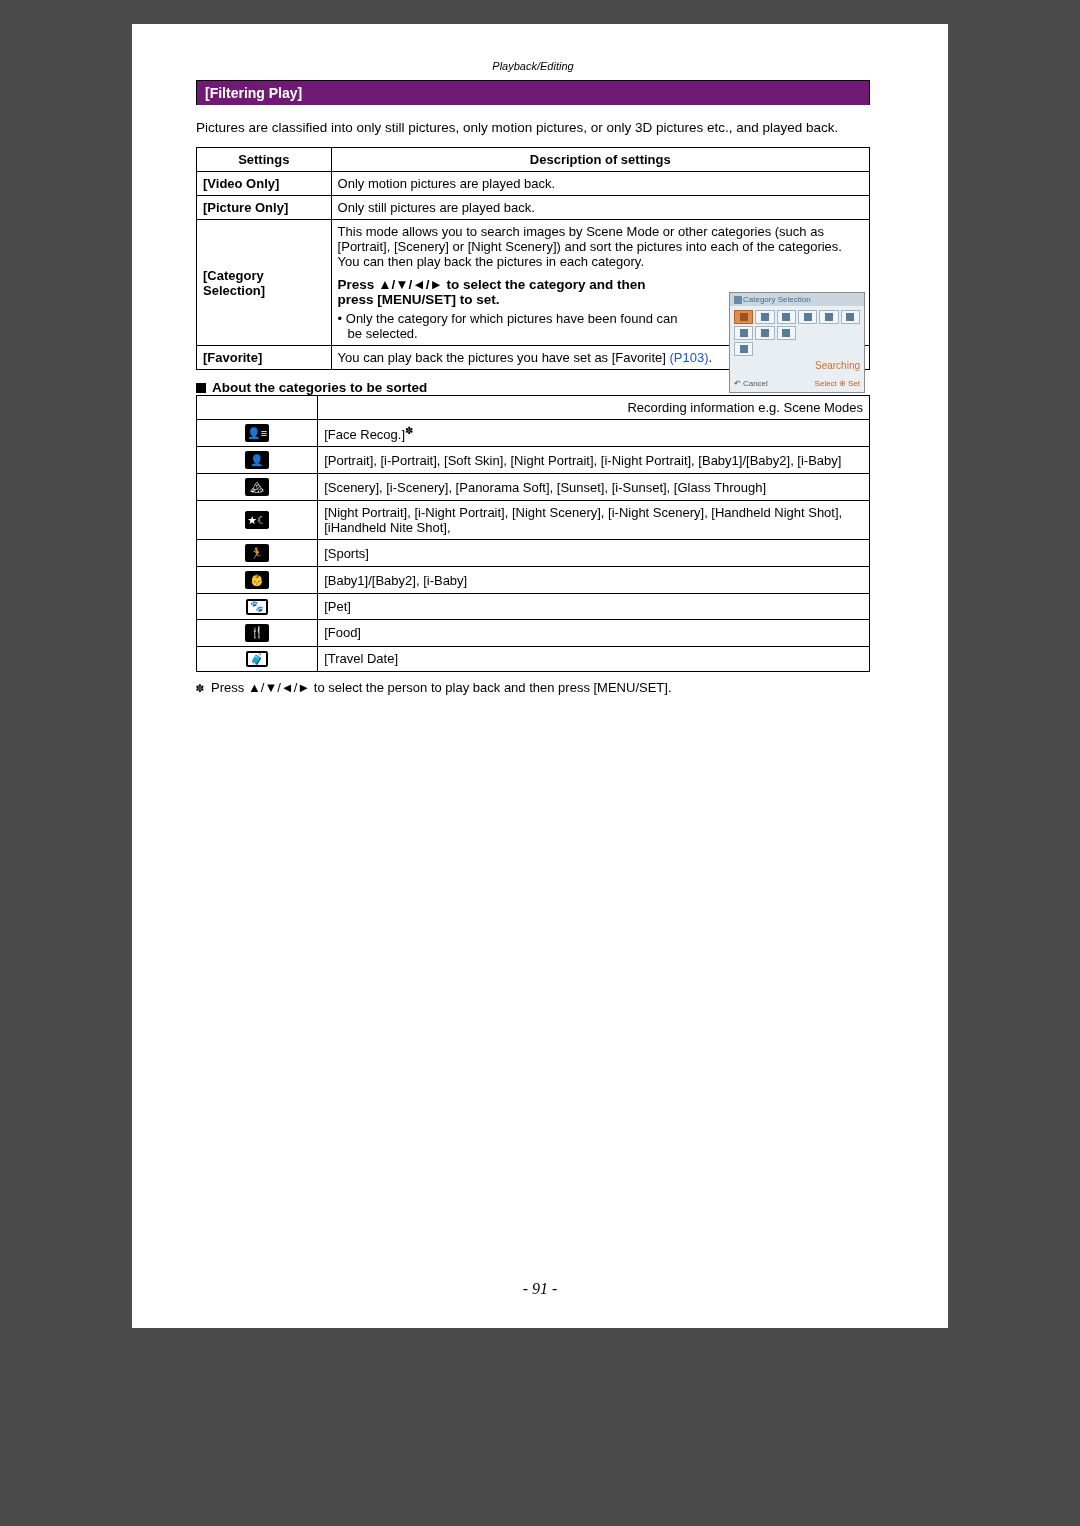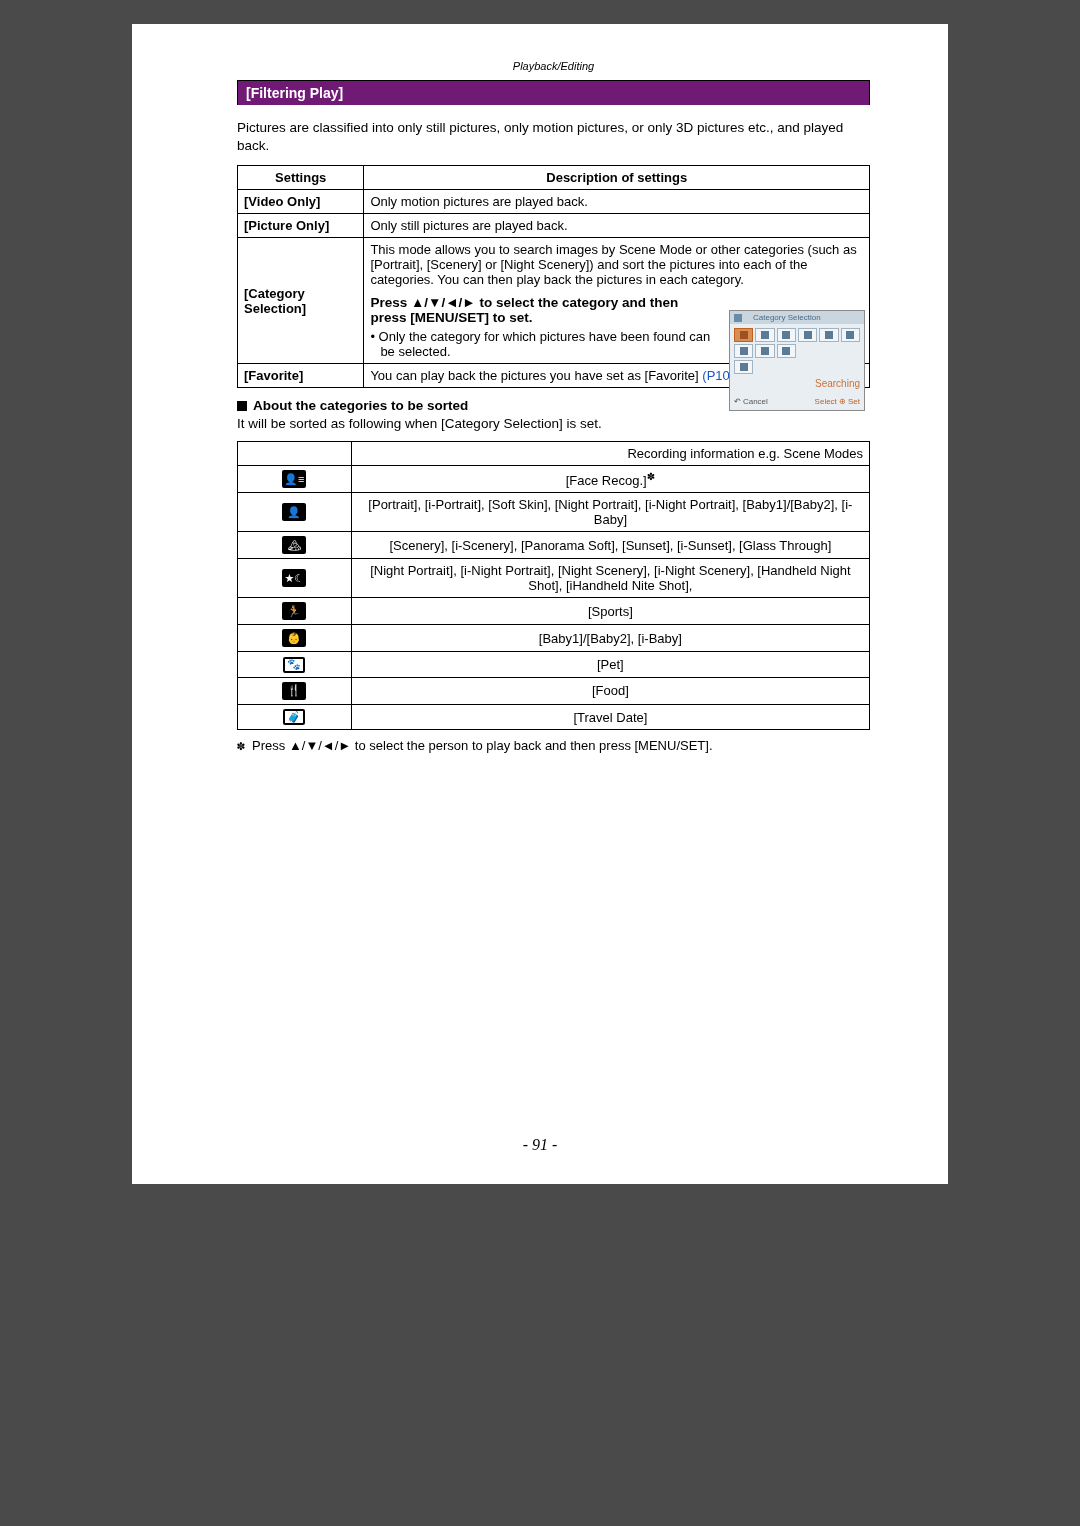--- a/index.html
+++ b/index.html
@@ -9,22 +9,22 @@
     font-family: Arial, Helvetica, sans-serif;
     width: 1080px;
     height: 1526px;
     display: flex;
     justify-content: center;
     padding-top: 24px;
   }
   .page {
     background: #fff;
     width: 816px;
-    height: 1160px;
-    padding: 36px 78px 40px 105px;
+    height: 1304px;
+    padding: 36px 78px 40px 64px;
     position: relative;
   }
   .breadcrumb {
     text-align: center;
     font-style: italic;
     font-size: 11px;
     margin-bottom: 8px;
   }
   .section-bar {
     background: #701a75;
@@ -59,21 +59,21 @@
   .screenshot {
     position: absolute;
     right: 4px; top: 72px;
     width: 136px;
     border: 1px solid #8a8a8a;
     font-size: 8px;
     background: #e8eef2;
   }
   .screenshot .ss-title {
     background:#c9d6e0; color:#4a6a85; display:flex; align-items:center;
-    padding:2px 4px; gap:11px;
+    padding:2px 4px; gap:1px;
   }
   .ss-square { width:8px;height:8px;background:#6a8aa5;}
   .ss-body { padding:4px; }
   .ss-grid { display:grid; grid-template-columns: repeat(6,1fr); gap:2px; margin-bottom:2px;}
   .ss-cell { height:14px; border:1px solid #9fb4c4; background:#f2f6f8; display:flex;align-items:center;justify-content:center;}
   .ss-cell.hl { background:#d89050; border-color:#c06020;}
   .ss-icon-sm { width:8px;height:8px;background:#5a7a95;}
   .ss-search { text-align:right; color:#d07030; font-size:10px; padding:2px 0;}
   .ss-footer { display:flex; justify-content:space-between; padding:2px 4px 4px 4px;}
   .ss-cancel { color:#555;}
@@ -85,21 +85,21 @@
 
   table.cats {
     border-collapse: collapse;
     width: 100%;
     font-size: 13px;
   }
   table.cats th, table.cats td {
     border: 1px solid #000;
     padding: 4px 6px;
     vertical-align: middle;
-    text-align: center;
+    text-align: left;
   }
   table.cats th { font-weight: normal; text-align: right; }
   table.cats td.icon-cell { text-align: center; width: 18%; }
   .mode-icon {
     display:inline-flex; align-items:center; justify-content:center;
     width:24px; height:18px; background:#000; color:#fff;
     font-size:11px; border-radius:2px;
   }
   .mode-icon.inv { background:#fff; color:#000; border:2px solid #000; width:22px; height:16px;}
   .footnote { font-size: 13px; margin-top: 8px; padding-left: 16px; text-indent: -16px;}
@@ -200,21 +200,20 @@
       <td>
         <span>You can play back the pictures you have set as [Favorite] </span><span class="link">(P103)</span><span>.</span>
       </td>
     </tr>
   </tbody>
     </table>
 
   <div class="subhead">
     <span class="sq"></span><span>About the categories to be sorted</span>
   </div>
-  <div class="subtext">It will be sorted as following when [Category Selection] is set.</div>
 
   <table class="cats">
     <tbody>
         <tr>
       <th style="width:18%;"></th>
       <th>Recording information e.g. Scene Modes</th>
     </tr>
     <tr>
       <td class="icon-cell"><span class="mode-icon">👤≡</span></td>
       <td><span>[Face Recog.]</span><span class="sup">✽</span></td>

